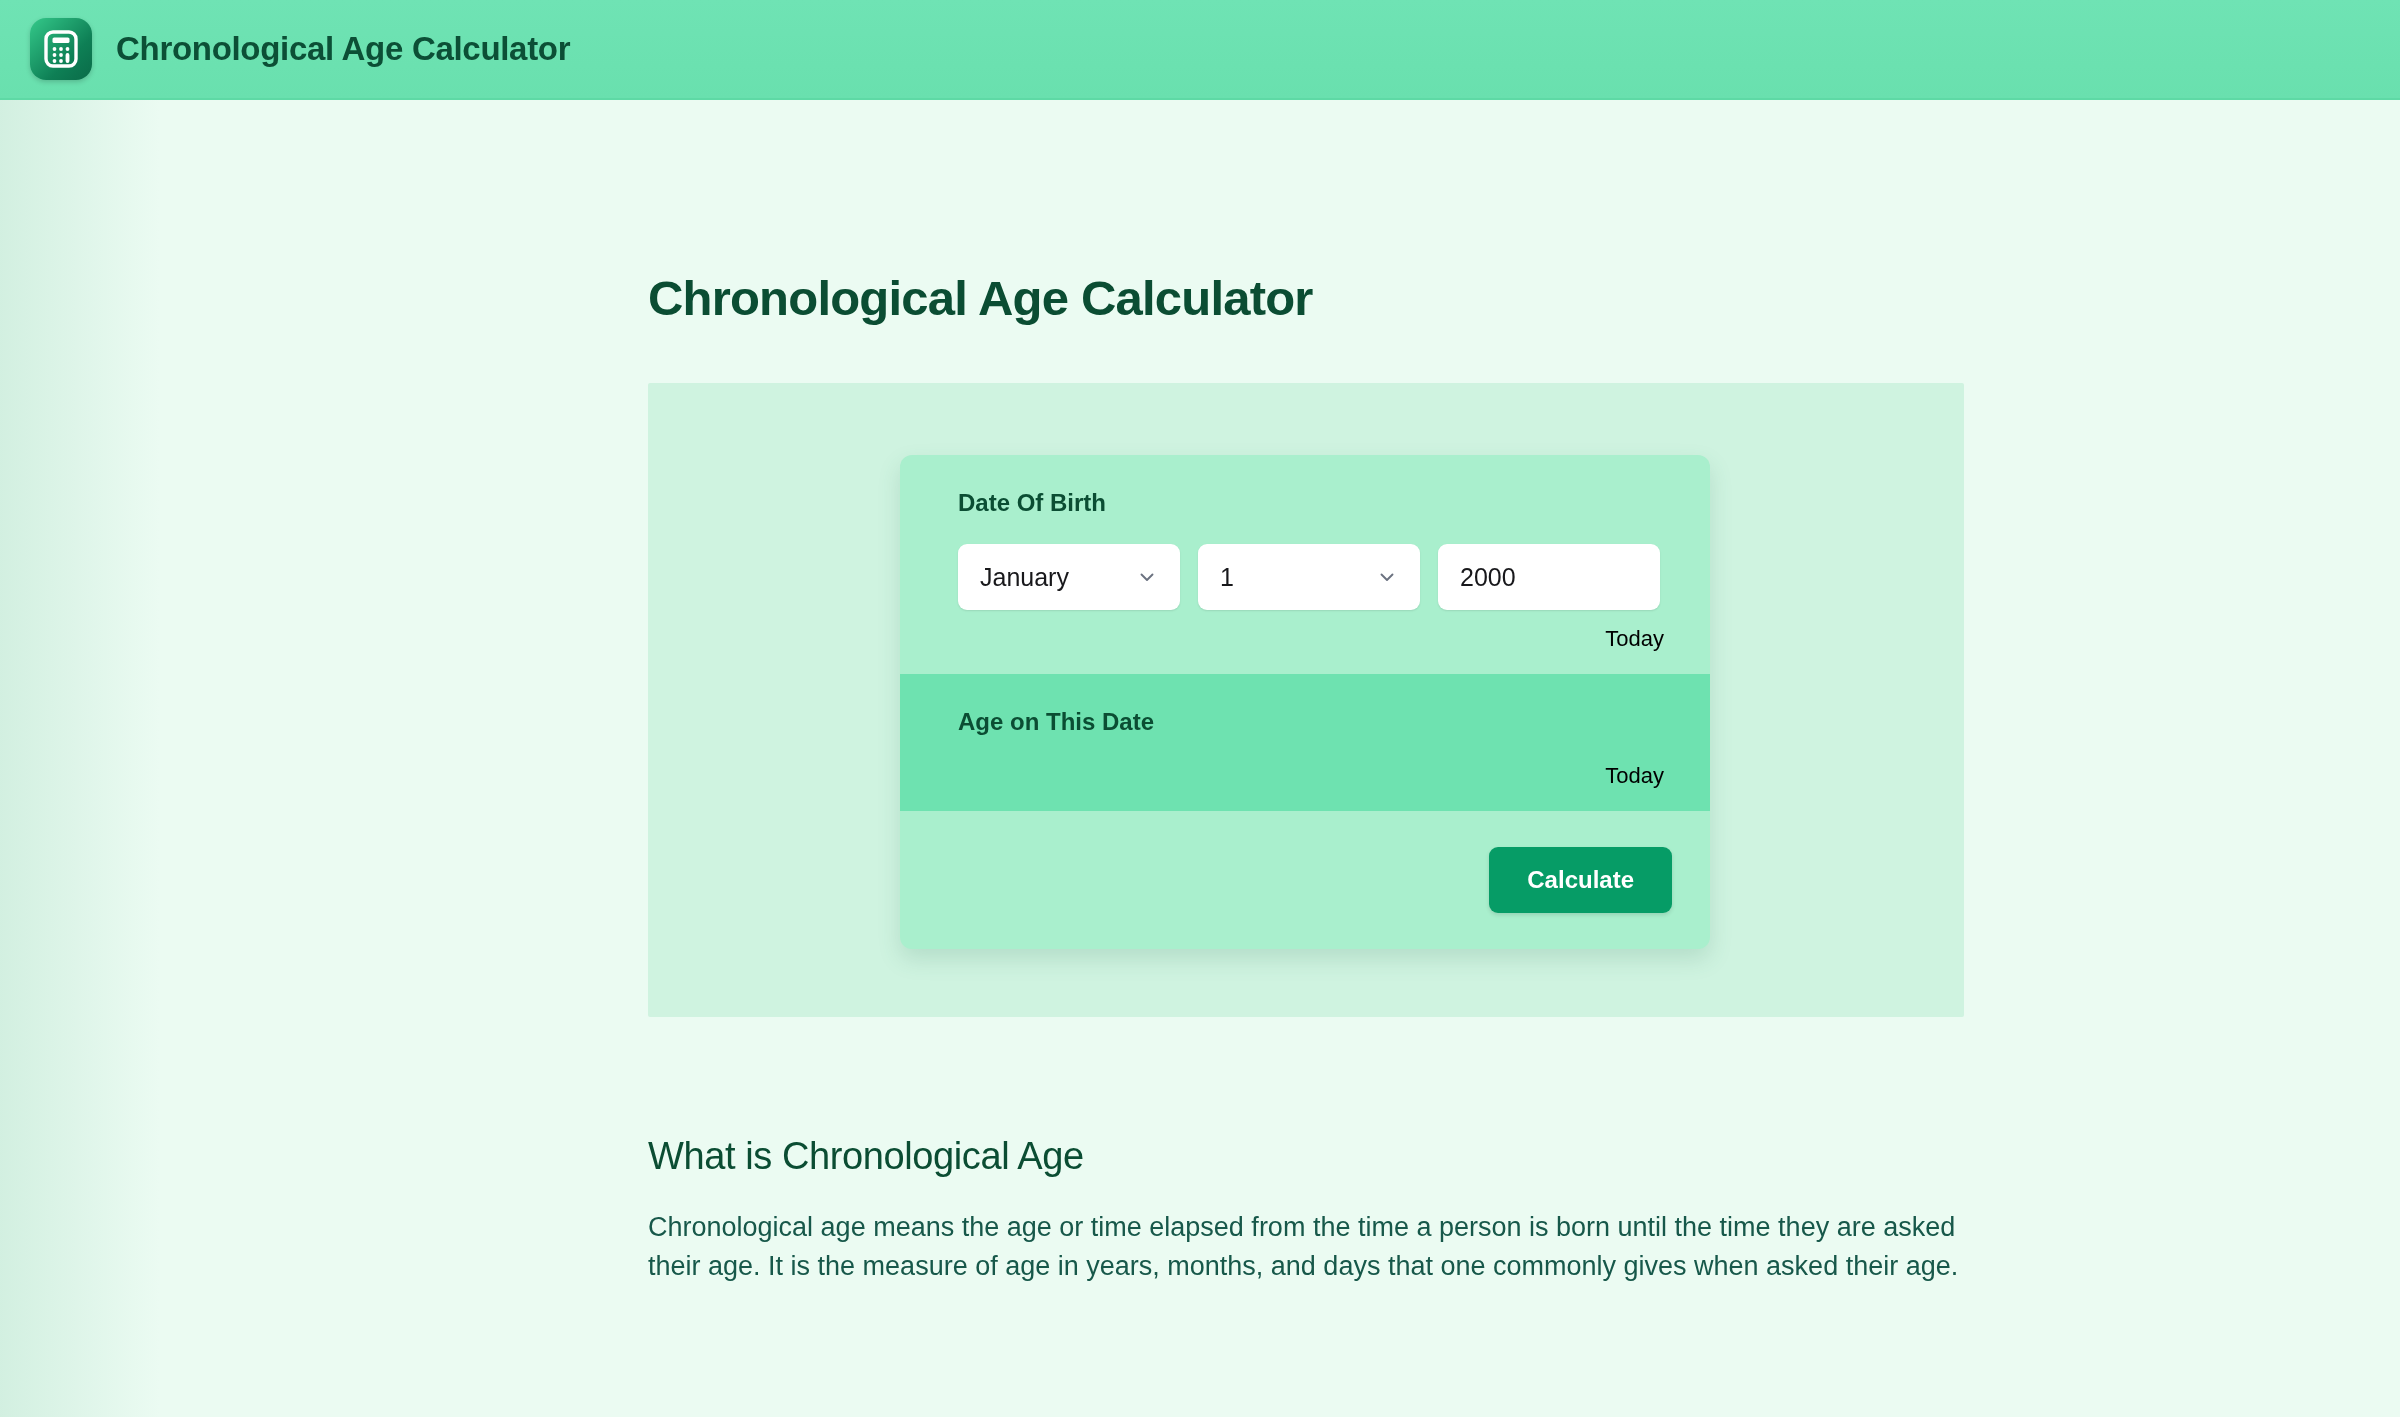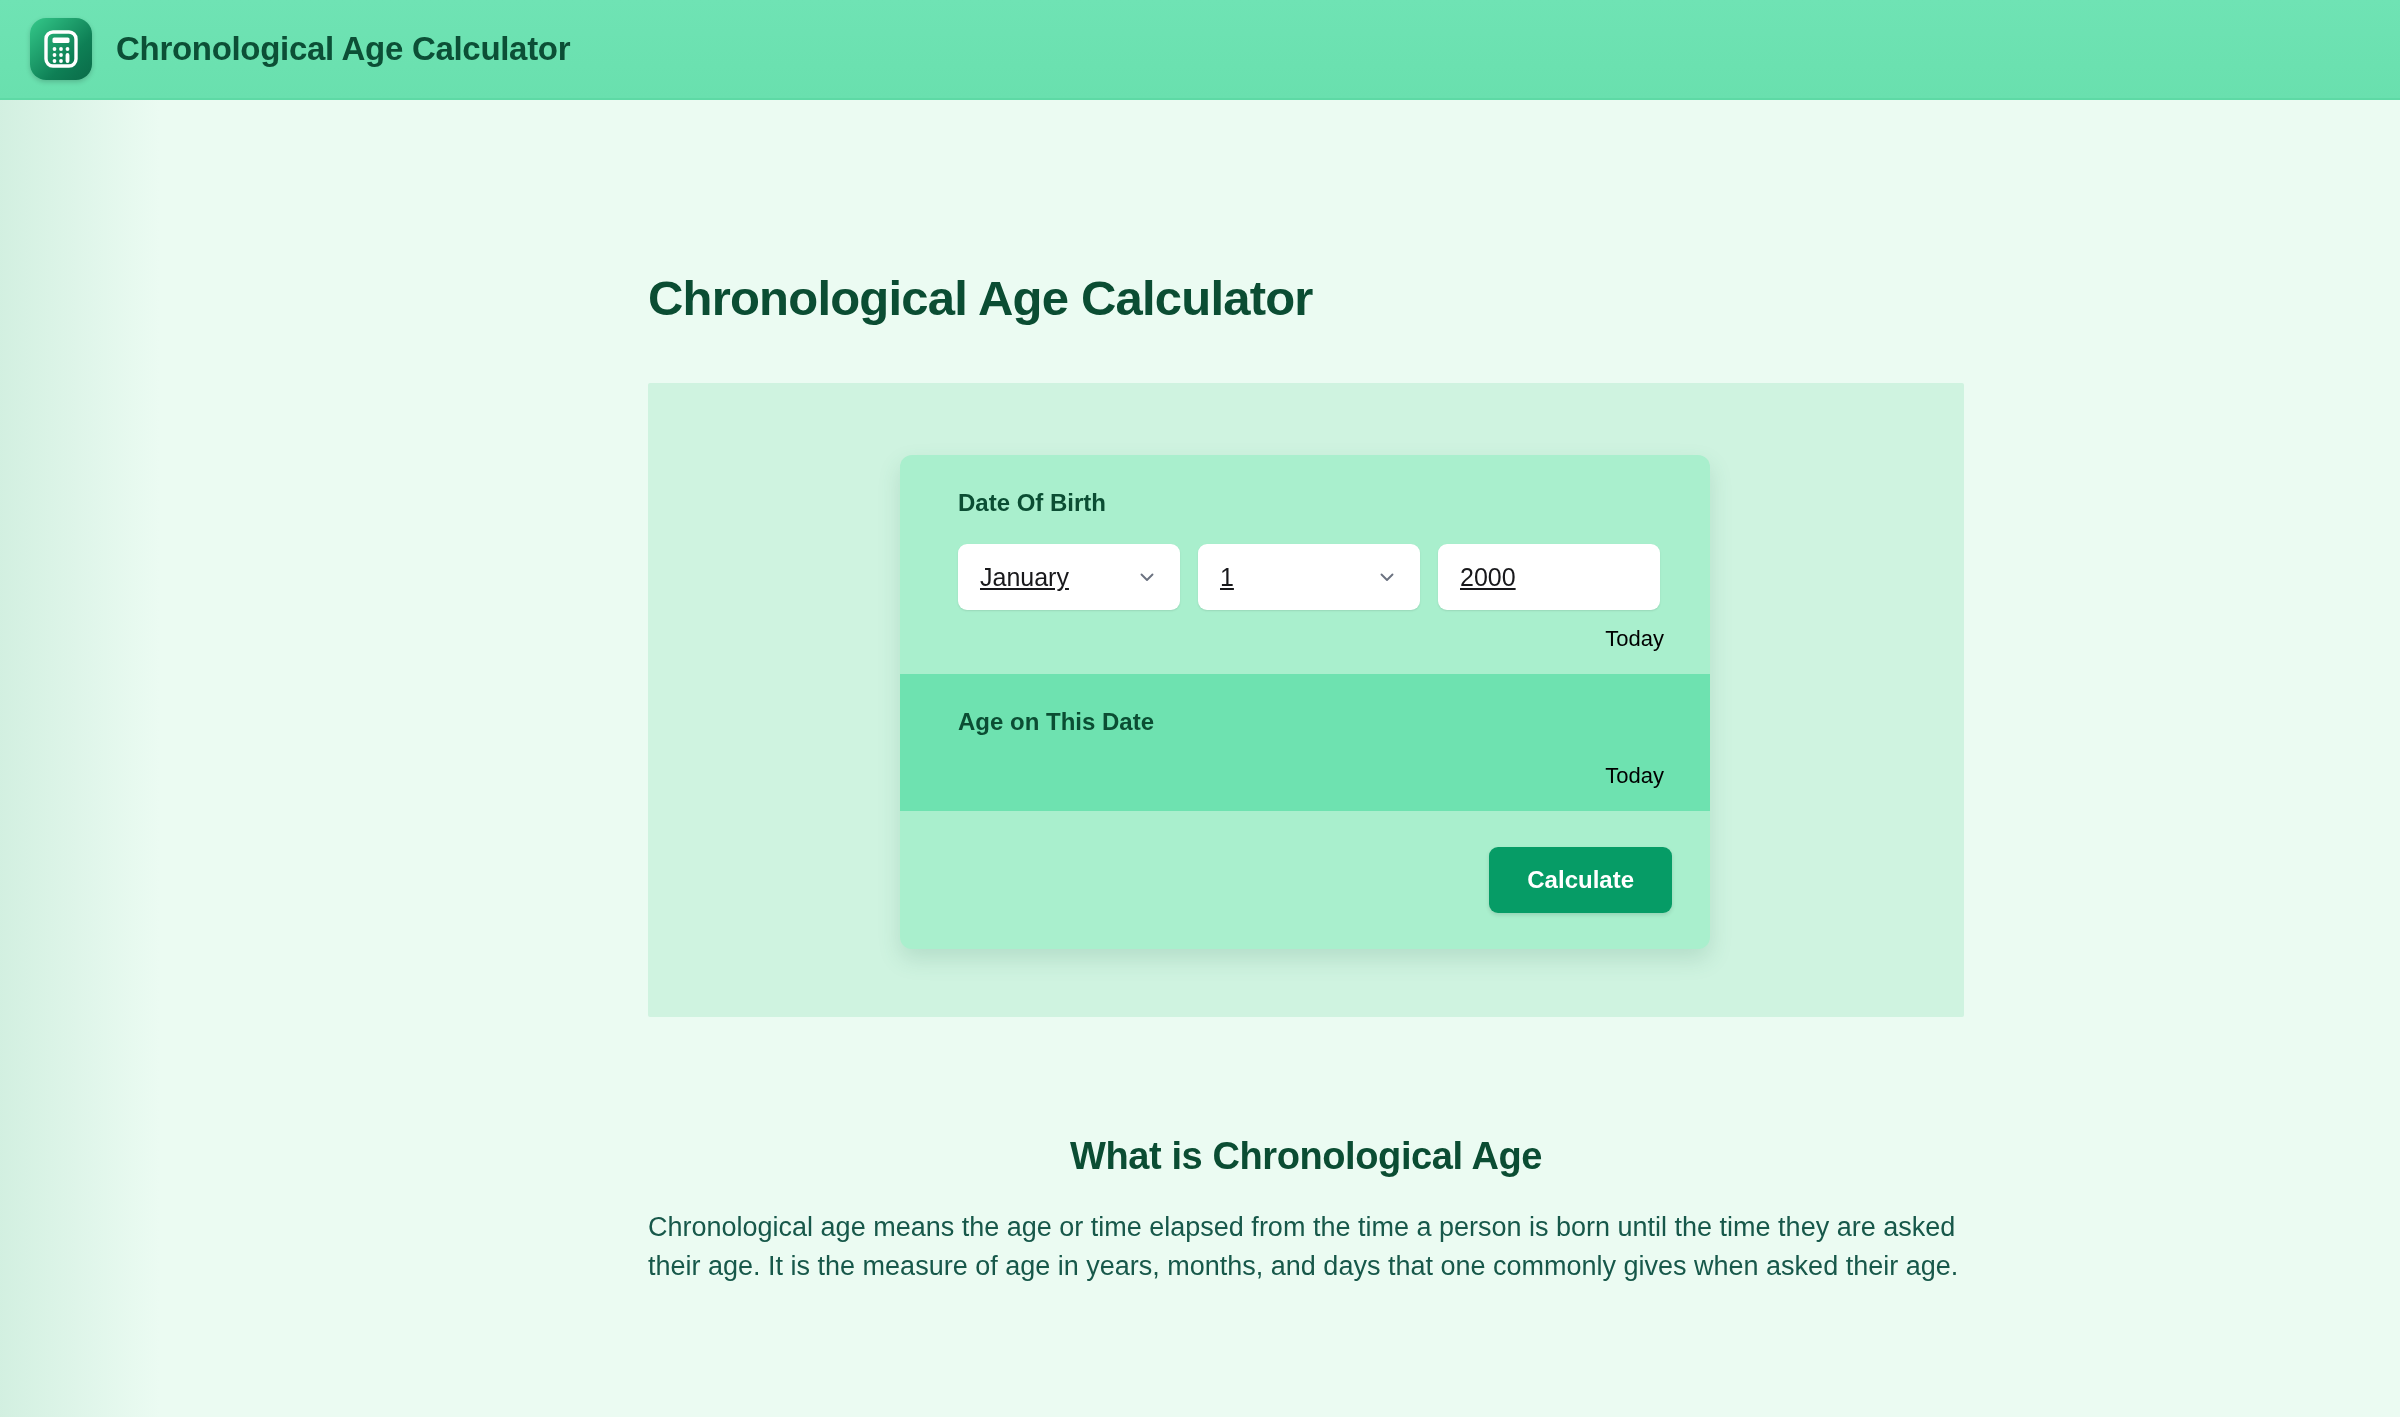--- a/index.html
+++ b/index.html
@@ -108,21 +108,20 @@
   .field {
     height: 66px;
     background: #FFFFFF;
     border-radius: 9px;
     box-shadow: 0 1px 2px rgba(0,0,0,0.10);
     display: flex;
     align-items: center;
     padding: 0 22px;
     font-size: 25px;
     color: #18181B;
-    text-decoration: underline;
   }
 
   .field.month { width: 222px; justify-content: space-between; }
   .field.day   { width: 222px; justify-content: space-between; }
   .field.year  { width: 222px; }
 
   .chevron {
     width: 22px; height: 22px;
     flex: none;
     color: #6B7280;
@@ -158,25 +157,24 @@
     padding: 19px 38px;
     cursor: pointer;
     box-shadow: 0 2px 4px rgba(0,0,0,0.12);
   }
 
   
   .article { margin-top: 118px; width: 1316px; }
 
   .article-heading {
     font-size: 38px;
-    font-weight: bold;
+    font-weight: normal;
     color: #0B4D33;
     letter-spacing: -0.4px;
     margin-bottom: 30px;
-    text-align: center;
   }
 
   .article-body {
     font-size: 27px;
     line-height: 1.46;
     color: #17584A;
     width: 1318px;
   }
 </style>
 </head>

